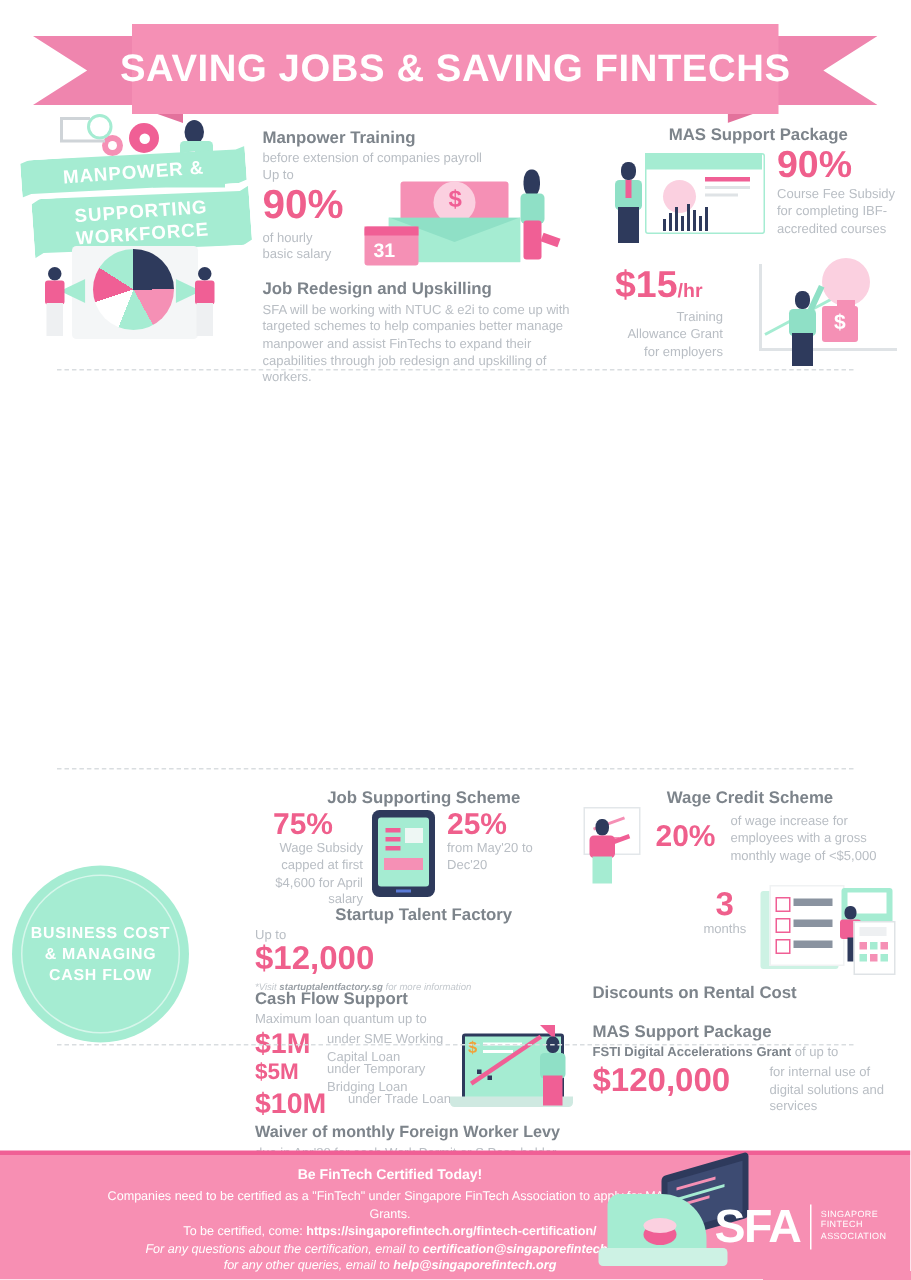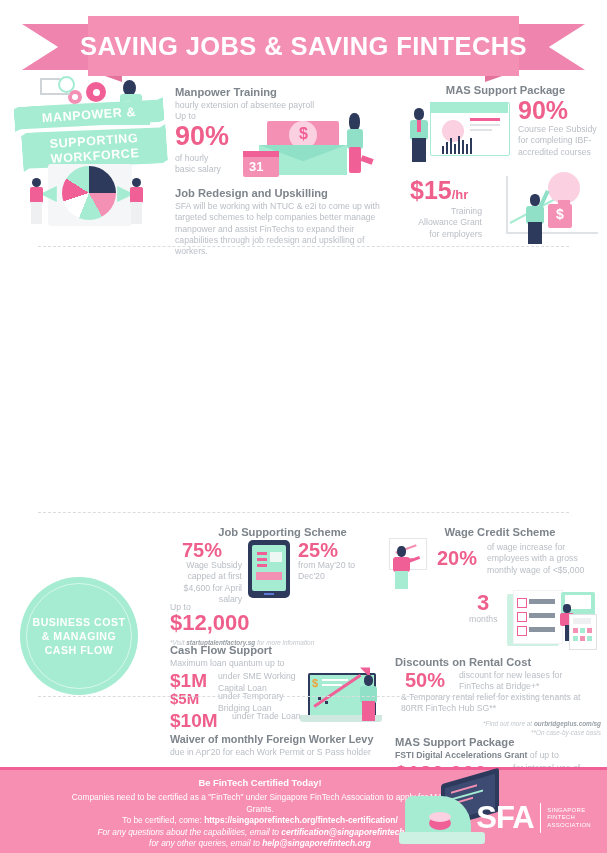--- a/index.html
+++ b/index.html
@@ -110,21 +110,21 @@
       <div class="sq" style="left:2px;top:23px;width:13px;height:16px;background:#f05f95;border-radius:2px;"></div>
       <div class="sq" style="left:3px;top:38px;width:11px;height:22px;background:#eef0f2;"></div>
       <div class="circ" style="left:104px;top:14px;width:9px;height:9px;background:#2e3a5c;"></div>
       <div class="sq" style="left:102px;top:23px;width:13px;height:16px;background:#f05f95;border-radius:2px;"></div>
       <div class="sq" style="left:103px;top:38px;width:11px;height:22px;background:#eef0f2;"></div>
     </div>
   </div>
 
   <div style="position:absolute;left:175px;top:6px;width:215px;">
     <h3 class="sub">Manpower Training</h3>
-    <p class="body">hourly extension of absentee payroll</p>
+    <p class="body">before extension of companies payroll</p>
     <p class="body">Up to</p>
     <div style="position:relative;height:62px;">
       <div class="big" style="font-size:27px;position:absolute;left:0;top:0;">90%</div>
       <p class="body" style="position:absolute;left:0;top:30px;white-space:pre-line;">of hourly
 basic salary</p>
 
       <div class="ill" style="left:62px;top:-6px;width:150px;height:66px;">
         <div class="sq" style="left:30px;top:4px;width:72px;height:30px;background:#f590b5;border-radius:2px;"></div>
         <div class="circ" style="left:52px;top:4px;width:28px;height:28px;background:#fbd0e0;"></div>
         <div style="position:absolute;left:62px;top:8px;font-size:16px;color:#f05f95;font-weight:bold;">$</div>
@@ -190,21 +190,21 @@
       </div>
     </div>
   </div>
 </div>
 
 <hr class="divider" style="position:absolute;top:246px;left:0;right:0;">
 
 <div class="section" style="height:260px">
 
   <div class="col-left" style="top:255px;height:260px">
-    <div style="position:absolute;left:20px;top:52px;">
+    <div style="position:absolute;left:8px;top:52px;">
       <div class="badge">
         <span style="position:relative;z-index:2;padding:0 8px;">BUSINESS COST &amp; MANAGING CASH FLOW</span>
       </div>
     </div>
   </div>
 
   <div style="position:absolute;left:170px;top:256px;width:225px;">
     <h3 class="sub" style="text-align:center;">Job Supporting Scheme</h3>
     <div style="position:relative;height:62px;">
       <div class="big" style="font-size:20px;position:absolute;left:12px;top:0;">75%</div>
@@ -216,20 +216,21 @@
         <div class="sq" style="left:9px;top:18px;width:10px;height:3px;background:#f05f95;"></div>
         <div class="sq" style="left:9px;top:24px;width:10px;height:3px;background:#f05f95;"></div>
         <div class="sq" style="left:22px;top:12px;width:12px;height:10px;background:#eef7f4;"></div>
         <div class="sq" style="left:8px;top:32px;width:26px;height:8px;background:#f590b5;"></div>
         <div class="sq" style="left:16px;top:53px;width:10px;height:2px;background:#5a7ad6;"></div>
       </div>
       <div class="big" style="font-size:20px;position:absolute;left:128px;top:0;">25%</div>
       <p class="body" style="position:absolute;left:128px;top:20px;width:70px;">from May'20 to Dec'20</p>
     </div>
 
+    <h3 class="sub" style="text-align:center;margin-top:2px;">Startup Talent Factory</h3>
     <div style="position:relative;height:38px;">
       <p class="body" style="position:absolute;left:0;top:0;">Up to</p>
       <div class="big" style="font-size:22px;position:absolute;left:0;top:10px;">$12,000</div>
       <p class="fine" style="position:absolute;left:0;top:31px;">*Visit <b>startuptalentfactory.sg</b> for more information</p>
     </div>
 
     <h3 class="sub" style="margin-top:4px;">Cash Flow Support</h3>
     <p class="body">Maximum loan quantum up to</p>
     <div style="position:relative;height:62px;">
       <div class="big" style="font-size:19px;position:absolute;left:0;top:2px;">$1M</div>
@@ -294,27 +295,20 @@
         <div class="sq" style="left:66px;top:28px;width:18px;height:6px;background:#eef0f2;"></div>
         <div class="sq" style="left:66px;top:38px;width:5px;height:5px;background:#f590b5;"></div>
         <div class="sq" style="left:73px;top:38px;width:5px;height:5px;background:#a5ecd2;"></div>
         <div class="sq" style="left:80px;top:38px;width:5px;height:5px;background:#f590b5;"></div>
         <div class="sq" style="left:66px;top:46px;width:5px;height:5px;background:#a5ecd2;"></div>
         <div class="sq" style="left:73px;top:46px;width:5px;height:5px;background:#f590b5;"></div>
         <div class="sq" style="left:80px;top:46px;width:5px;height:5px;background:#a5ecd2;"></div>
       </div>
     </div>
     <h3 class="sub" style="text-align:left;margin-top:2px;">Discounts on Rental Cost</h3>
-    <div style="position:relative;height:52px;">
-      <div class="big" style="font-size:20px;position:absolute;left:10px;top:0;">50%</div>
-      <p class="body" style="position:absolute;left:64px;top:0;width:140px;">discount for new leases for FinTechs at Bridge+*</p>
-      <p class="body" style="position:absolute;left:6px;top:22px;width:200px;">&amp; Temporary rental relief for existing tenants at 80RR FinTech Hub SG**</p>
-      <p class="fine" style="position:absolute;right:4px;top:44px;">*Find out more at <b>ourbridgeplus.com/sg</b></p>
-      <p class="fine" style="position:absolute;right:4px;top:53px;">**On case-by-case basis</p>
-    </div>
     <h3 class="sub" style="margin-top:14px;">MAS Support Package</h3>
     <p class="body" style="margin-top:1px;"><b class="dk">FSTI Digital Accelerations Grant</b><span> of up to</span></p>
     <div style="position:relative;height:36px;">
       <div class="big" style="font-size:22px;position:absolute;left:0;top:2px;">$120,000</div>
       <p class="body" style="position:absolute;left:118px;top:2px;width:92px;">for internal use of digital solutions and services</p>
     </div>
   </div>
 </div>
 
 <hr class="divider" style="position:absolute;top:512px;left:0;right:0;">
@@ -337,21 +331,21 @@
   
 </div>
 
 <div class="topstrip"></div>
 <div class="footer">
   <div class="inner">
     <div class="footer-txt">
       <p class="f-h">Be FinTech Certified Today!</p>
       <p class="f-l">Companies need to be certified as a "FinTech" under Singapore FinTech Association to apply for MAS Grants.</p>
       <p class="f-l"><span>To be certified, come: </span><b>https://singaporefintech.org/fintech-certification/</b></p>
-      <p class="f-l f-i"><span>For any questions about the capabilities, email to </span><b>certification@singaporefintech.org</b><span>;</span></p>
+      <p class="f-l f-i"><span>For any questions about the certification, email to </span><b>certification@singaporefintech.org</b><span>;</span></p>
       <p class="f-l f-i"><span>for any other queries, email to </span><b>help@singaporefintech.org</b></p>
     </div>
   </div>
   <div class="ill" style="left:395px;top:6px;width:110px;height:76px;">
     <div class="sq" style="left:46px;top:0;width:58px;height:44px;background:#2e3a5c;border-radius:3px;transform:skewY(-16deg);"></div>
     <div class="sq" style="left:50px;top:5px;width:50px;height:34px;background:#3d4b72;transform:skewY(-16deg);"></div>
     <div class="sq" style="left:56px;top:12px;width:26px;height:2px;background:#f590b5;transform:skewY(-16deg);"></div>
     <div class="sq" style="left:56px;top:18px;width:32px;height:2px;background:#a5ecd2;transform:skewY(-16deg);"></div>
     <div class="sq" style="left:56px;top:24px;width:22px;height:2px;background:#f590b5;transform:skewY(-16deg);"></div>
     <div class="sq" style="left:10px;top:20px;width:66px;height:44px;background:#a5ecd2;border-radius:8px 30px 8px 8px;"></div>

